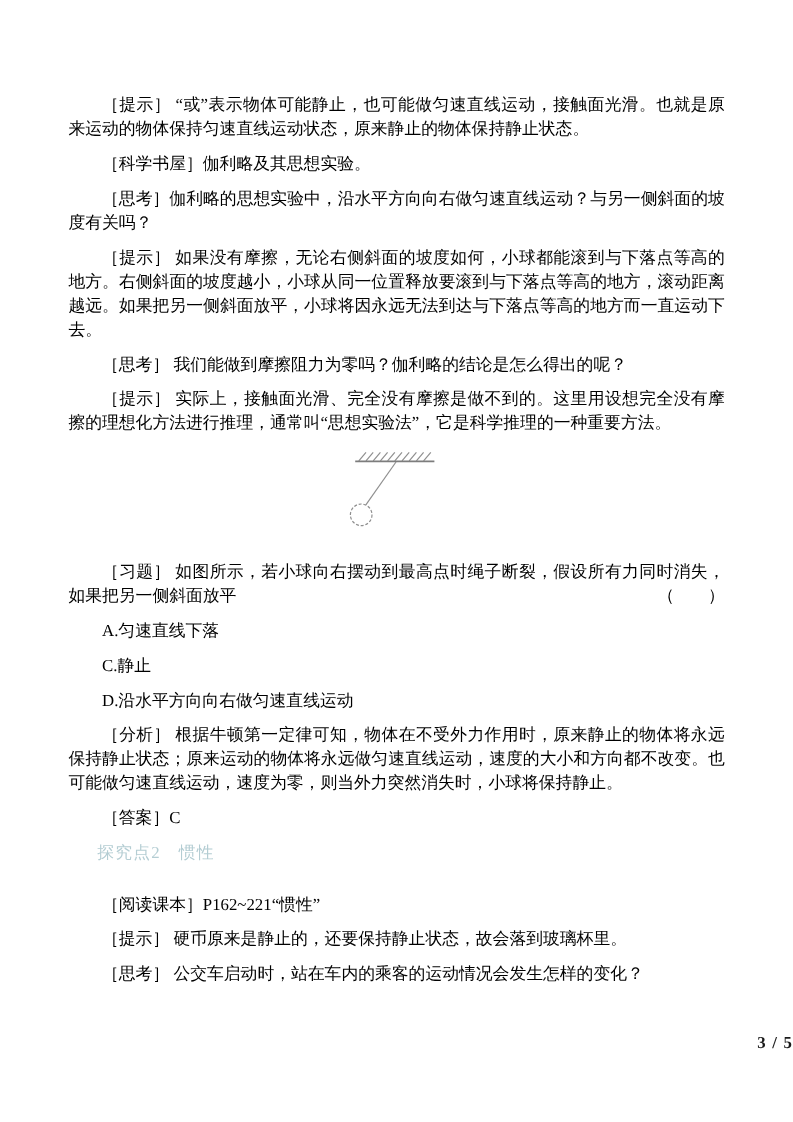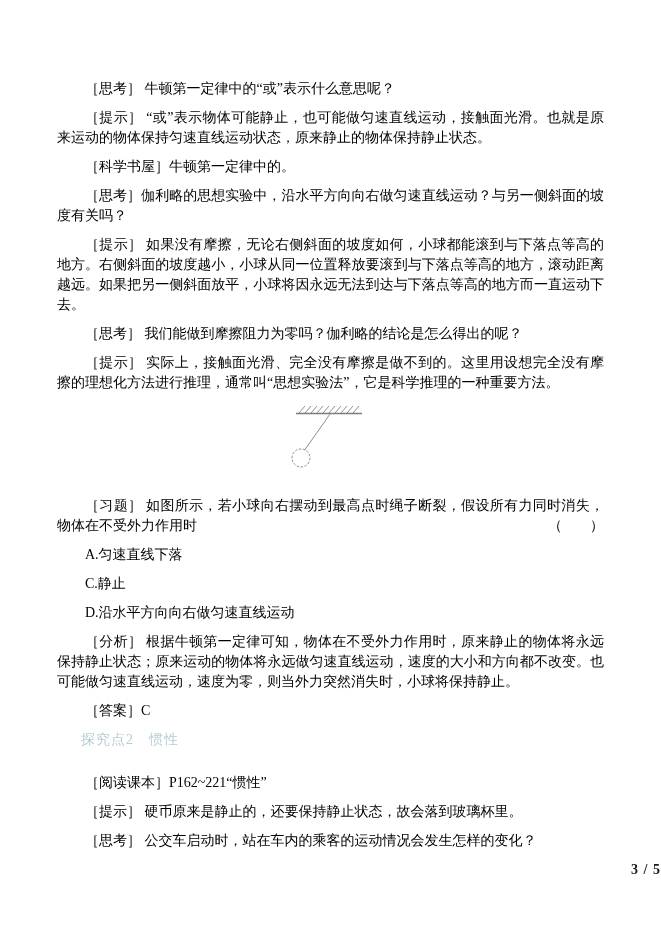--- a/index.html
+++ b/index.html
@@ -64,23 +64,22 @@
     letter-spacing: 1px;
     color: #1a1a1a;
   }
 </style>
 </head>
 <body>
 
 <div class="page">
   <div class="content">
 
-    <p class="para">［思考］ 牛顿第一定律中的“或”表示什么意思呢？</p>
     <p class="para">［提示］ “或”表示物体可能静止，也可能做匀速直线运动，接触面光滑。也就是原来运动的物体保持匀速直线运动状态，原来静止的物体保持静止状态。</p>
-    <p class="para">［科学书屋］牛顿第一定律中的。</p>
+    <p class="para">［科学书屋］伽利略及其思想实验。</p>
     <p class="para">［思考］伽利略的思想实验中，沿水平方向向右做匀速直线运动？与另一侧斜面的坡度有关吗？</p>
     <p class="para">［提示］ 如果没有摩擦，无论右侧斜面的坡度如何，小球都能滚到与下落点等高的地方。右侧斜面的坡度越小，小球从同一位置释放要滚到与下落点等高的地方，滚动距离越远。如果把另一侧斜面放平，小球将因永远无法到达与下落点等高的地方而一直运动下去。</p>
     <p class="para">［思考］ 我们能做到摩擦阻力为零吗？伽利略的结论是怎么得出的呢？</p>
     <p class="para">［提示］ 实际上，接触面光滑、完全没有摩擦是做不到的。这里用设想完全没有摩擦的理想化方法进行推理，通常叫“思想实验法”，它是科学推理的一种重要方法。</p>
 
     <div class="figure-wrap">
       <svg width="130" height="74" viewBox="0 0 130 74">
 
         <g stroke="#8f8f8f" stroke-width="1">
           <line x1="33" y1="11" x2="39" y2="4"></line>
@@ -97,21 +96,21 @@
 
         <line x1="30" y1="11.5" x2="96" y2="11.5" stroke="#7d7d7d" stroke-width="1.5"></line>
 
         <line x1="64" y1="12" x2="38" y2="49" stroke="#8f8f8f" stroke-width="1"></line>
 
         <circle cx="35" cy="56" r="9" fill="#ffffff" stroke="#8f8f8f" stroke-width="1" stroke-dasharray="2.5 1.5"></circle>
       </svg>
     </div>
 
     <p class="para exercise-para">
-      <span>［习题］ 如图所示，若小球向右摆动到最高点时绳子断裂，假设所有力同时消失，物体在不受外力作用时</span>
+      <span>［习题］ 如图所示，若小球向右摆动到最高点时绳子断裂，假设所有力同时消失，如果把另一侧斜面放平</span>
       <span class="blank">（　　）</span>
     </p>
 
     <p class="option">A.匀速直线下落</p>
     <p class="option">C.静止</p>
     <p class="option">D.沿水平方向向右做匀速直线运动</p>
 
     <p class="para">［分析］ 根据牛顿第一定律可知，物体在不受外力作用时，原来静止的物体将永远保持静止状态；原来运动的物体将永远做匀速直线运动，速度的大小和方向都不改变。也可能做匀速直线运动，速度为零，则当外力突然消失时，小球将保持静止。</p>
     <p class="para">［答案］C</p>
 

